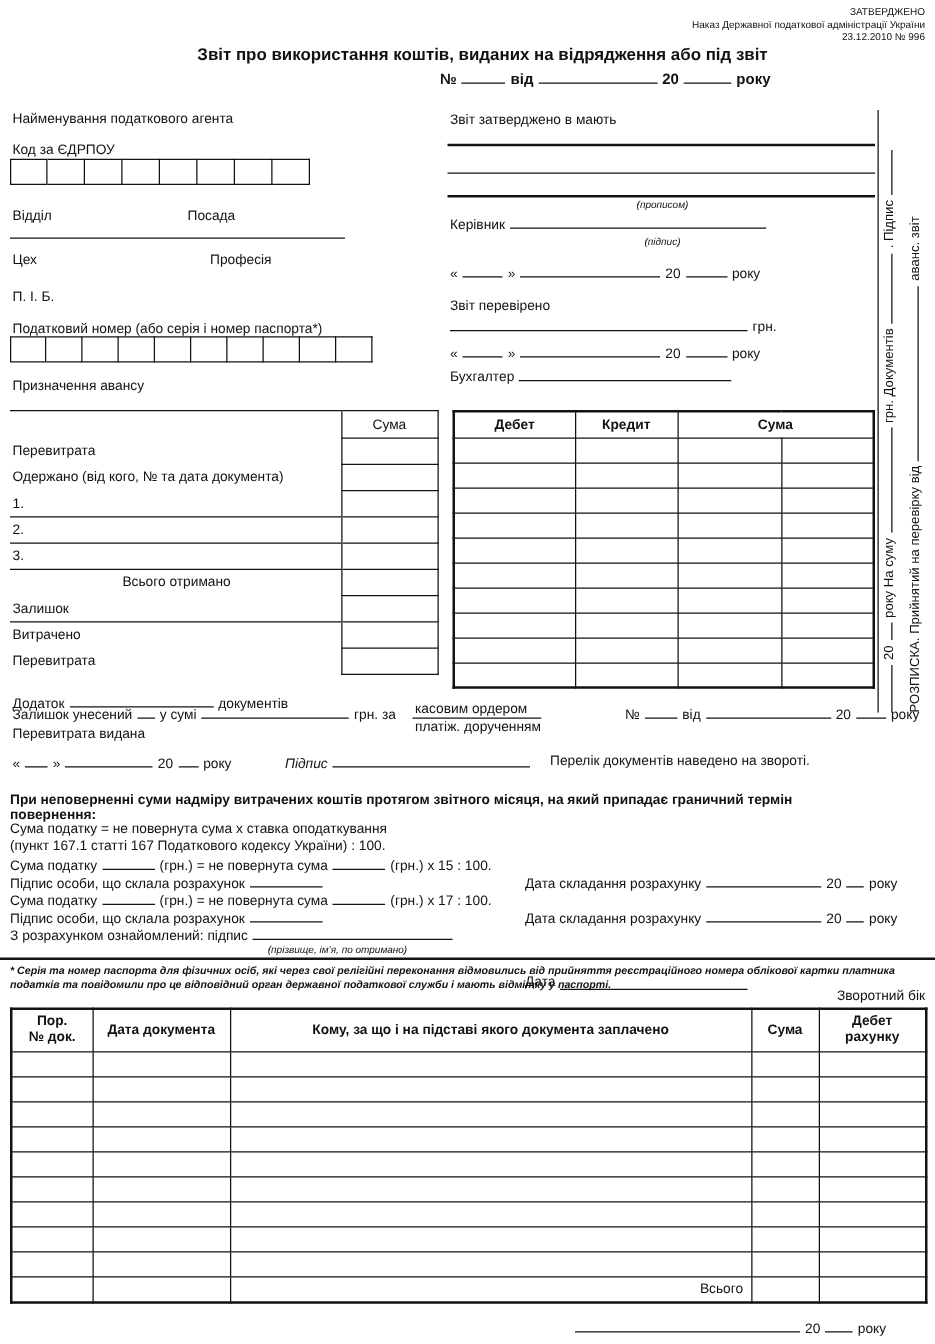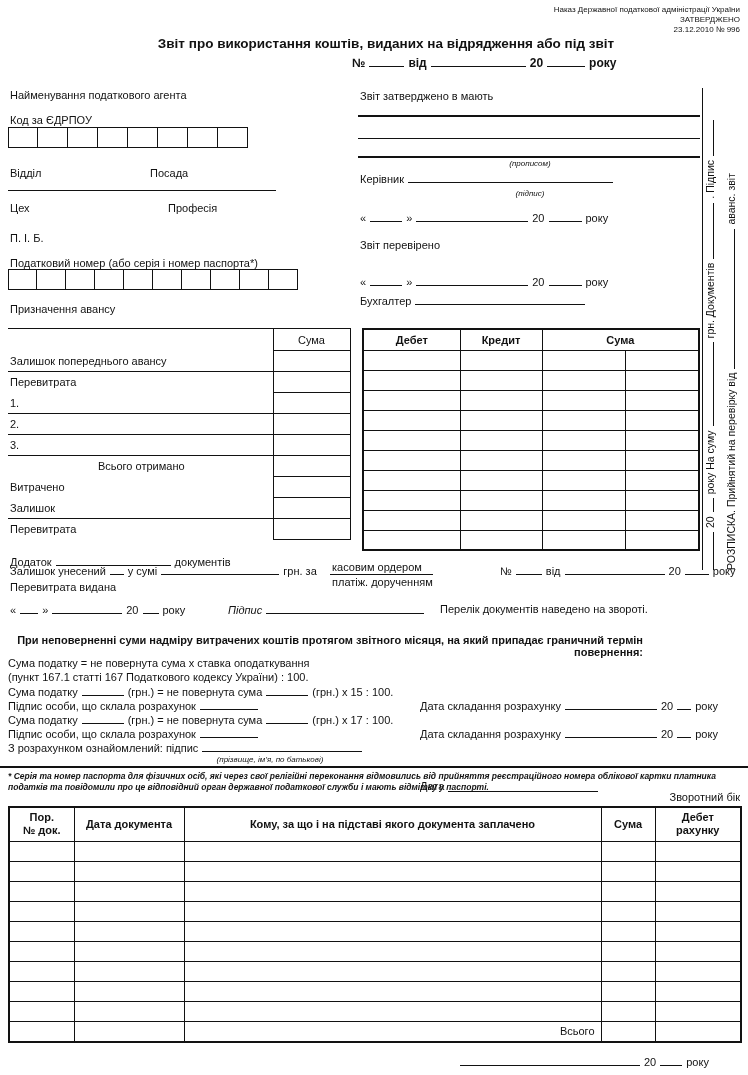--- a/index.html
+++ b/index.html
@@ -62,22 +62,22 @@
   .footnote { font-size:8.5px; font-style:italic; line-height:11px;font-weight:bold; }
   .rule { border-top:2px solid #121212; }
   .opt-first { border-bottom:1px solid #121212; padding:0 8px 1px 2px; }
 </style>
 </head>
 <body>
 
 <div class="page">
 
   <div class="abs stamp" style="right:8px; top:5px; width:330px;">
+    <div>ЗАТВЕРДЖЕНО</div>
     <div>Наказ Державної податкової адміністрації України</div>
-    <div>ЗАТВЕРДЖЕНО</div>
     <div>23.12.2010 № 996</div>
   </div>
 
   <div class="abs title" style="left:0; top:36px;">Звіт про використання коштів, виданих на відрядження або під звіт</div>
   <div class="abs line bold" style="left:352px; top:56px; font-size:12px;">
       <span class="t">№</span>
       <span class="blank" style="width: 35px;"></span>
       <span class="t">від</span>
       <span class="blank" style="width: 95px;"></span>
       <span class="t">20</span>
@@ -131,20 +131,24 @@
   <div class="abs line" style="left:360px; top:211px;">
       <span class="t">«</span>
       <span class="blank" style="width: 32px;"></span>
       <span class="t">»</span>
       <span class="blank" style="width: 112px;"></span>
       <span class="t">20</span>
       <span class="blank" style="width: 33px;"></span>
       <span class="t">року</span>
     </div>
   <div class="abs" style="left:360px; top:239px;">Звіт перевірено</div>
+  <div class="abs line" style="left:360px; top:254px;">
+      <span class="blank" style="width: 238px;"></span>
+      <span class="t">грн.</span>
+    </div>
   <div class="abs line" style="left:360px; top:275px;">
       <span class="t">«</span>
       <span class="blank" style="width: 32px;"></span>
       <span class="t">»</span>
       <span class="blank" style="width: 112px;"></span>
       <span class="t">20</span>
       <span class="blank" style="width: 33px;"></span>
       <span class="t">року</span>
     </div>
   <div class="abs line" style="left:360px; top:294px;">
@@ -175,49 +179,49 @@
     <colgroup>
         <col style="width:265px">
         <col style="width:77px">
       </colgroup>
     <tbody>
         <tr>
           <td class="lbl top"></td>
         <td class="sumh">Сума</td>
         </tr>
     <tr>
-          <td class="lbl u">Залишок попереднього авансу</td>
-          <td class="sumc"></td>
-        </tr>
-    <tr>
           <td class="lbl">Перевитрата</td>
           <td class="sumc"></td>
         </tr>
     <tr>
+          <td class="lbl">Одержано (від кого, № та дата документа)</td>
+          <td class="sumc"></td>
+        </tr>
+    <tr>
           <td class="lbl u">1.</td>
           <td class="sumc"></td>
         </tr>
     <tr>
           <td class="lbl u">2.</td>
           <td class="sumc"></td>
         </tr>
     <tr>
           <td class="lbl u">3.</td>
           <td class="sumc"></td>
         </tr>
     <tr>
           <td class="lbl c">Всього отримано</td>
           <td class="sumc"></td>
         </tr>
     <tr>
+          <td class="lbl u">Залишок</td>
+          <td class="sumc"></td>
+        </tr>
+    <tr>
           <td class="lbl">Витрачено</td>
-          <td class="sumc"></td>
-        </tr>
-    <tr>
-          <td class="lbl u">Залишок</td>
           <td class="sumc"></td>
         </tr>
     <tr>
           <td class="lbl">Перевитрата</td>
           <td class="sumc"></td>
         </tr>
   </tbody>
     </table>
   <div class="abs line" style="left:10px; top:555px;">
       <span class="t">Додаток</span>
@@ -333,21 +337,21 @@
       <span class="t">20</span>
       <span class="blank" style="width: 16px;"></span>
       <span class="t">року</span>
     </div>
   <div class="abs line" style="left:228px; top:603px;font-style:italic;">
       <span class="t">Підпис</span>
       <span class="blank" style="width: 158px;"></span>
     </div>
   <div class="abs" style="left:440px; top:603px;">Перелік документів наведено на звороті.</div>
 
-  <div class="abs notice" style="left:8px; top:634px; width:635px;text-align:right;">При неповерненні суми надміру витрачених коштів протягом звітного місяця, на який припадає граничний термін повернення:</div>
+  <div class="abs notice" style="left:8px; top:634px; width:635px;">При неповерненні суми надміру витрачених коштів протягом звітного місяця, на який припадає граничний термін повернення:</div>
   <div class="abs taxline" style="left:8px; top:657px;">Сума податку = не повернута сума х ставка оподаткування</div>
   <div class="abs taxline" style="left:8px; top:671px;">(пункт 167.1 статті 167 Податкового кодексу України) : 100.</div>
   <div class="abs line taxline" style="left:8px; top:685px;">
       <span class="t">Сума податку</span>
       <span class="blank" style="width: 42px;"></span>
       <span class="t">(грн.) = не повернута сума</span>
       <span class="blank" style="width: 42px;"></span>
       <span class="t">(грн.) х 15 : 100.</span>
     </div>
   <div class="abs line taxline" style="left:8px; top:699px;">
@@ -380,21 +384,21 @@
       <span class="t">року</span>
     </div>
   <div class="abs line taxline" style="left:8px; top:741px;">
       <span class="t">З розрахунком ознайомлений: підпис</span>
       <span class="blank" style="width: 160px;"></span>
     </div>
   <div class="abs line taxline" style="left:420px; top:780px;align-items:center;">
       <span class="t">Дата</span>
       <span class="blank" style="width: 150px;"></span>
     </div>
-  <div class="abs small it center" style="left:170px; top:755px; width:200px;">(прізвище, ім’я, по батькові)</div>
+  <div class="abs small it center" style="left:170px; top:755px; width:200px;">(прізвище, ім’я, по отримано)</div>
 
   <div class="abs rule" style="left:0; top:766px; width:748px;"></div>
 
   <div class="abs footnote" style="left:8px; top:771px; width:734px;">* Серія та номер паспорта для фізичних осіб, які через свої релігійні переконання відмовились від прийняття реєстраційного номера облікової картки платника податків та повідомили про це відповідний орган державної податкової служби і мають відмітку у паспорті.</div>
   <div class="abs" style="right:8px; top:791px;">Зворотний бік</div>
 
   <table class="abs exp" style="left:8px; top:806px;">
     <colgroup>
         <col style="width:65px">
         <col style="width:110px">

